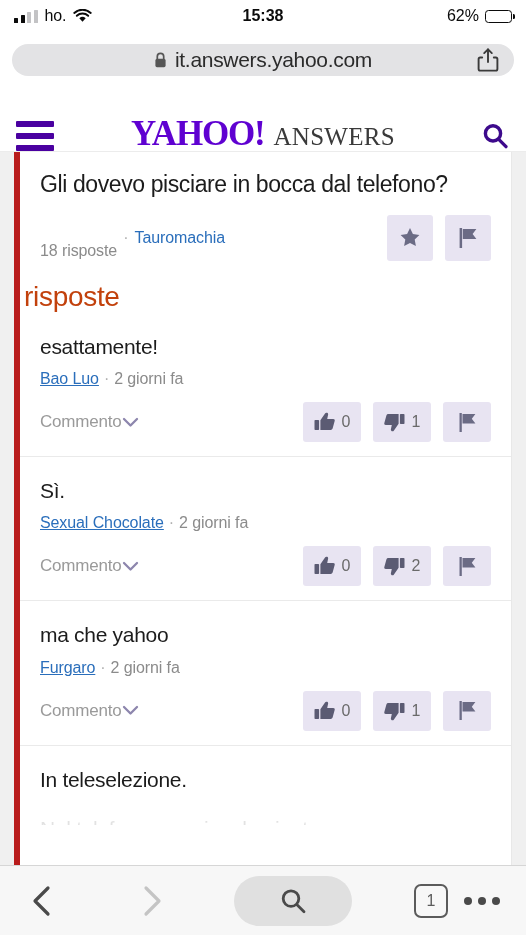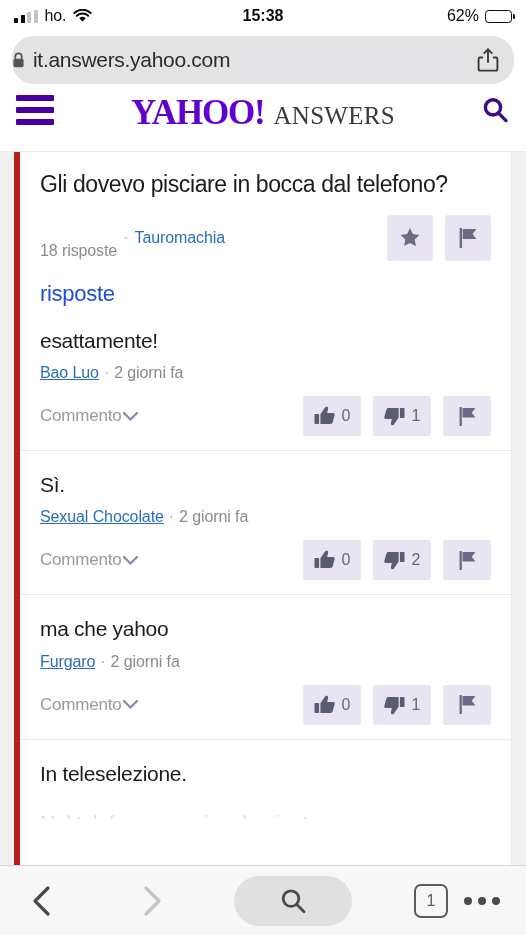--- a/index.html
+++ b/index.html
@@ -89,25 +89,26 @@
   
   .url-bar-wrap {
     flex: 0 0 63px;
     background: #ffffff;
     display: flex;
     align-items: center;
     padding: 0 12px 8px 12px;
   }
   .url-pill {
     flex: 1;
-    height: 48px;
+    height: 32px;
     background: #e3e3e5;
     border-radius: 22px;
     display: flex;
     align-items: center;
+    justify-content: center;
     position: relative;
     gap: 8px;
   }
   .lock-icon { width: 13px; height: 16px; display: block; }
   .url-text {
     font-size: 21px;
     color: #2b2b2b;
     letter-spacing: -0.3px;
   }
   .share-btn {
@@ -116,21 +117,21 @@
     top: 50%;
     transform: translateY(-50%);
     width: 24px; height: 26px;
   }
 
   
   .yahoo-header {
     flex: 0 0 57px;
     background: #ffffff;
     display: flex;
-    align-items: flex-start;
+    align-items: flex-end;
     padding: 0 16px;
     position: relative;
     border-bottom: 1px solid #ececec;
   }
   .hamburger {
     width: 38px;
     display: flex;
     flex-direction: column;
     gap: 6px;
     cursor: pointer;
@@ -222,23 +223,23 @@
     width: 46px; height: 46px;
     background: #e8e4f2;
     border-radius: 3px;
     display: flex;
     align-items: center;
     justify-content: center;
   }
 
   
   .answers-heading {
-    font-size: 22px;
-    color: #1d4ed8;
-    padding: 6px 20px 0 20px;
+    font-size: 28px;
+    color: #c2410c;
+    padding: 6px 20px 0 4px;
     letter-spacing: -0.3px;
   }
 
   
   .answer {
     padding: 20px 20px 14px 20px;
     border-bottom: 1px solid #eaeaea;
   }
   .answer-text {
     font-size: 21px;

